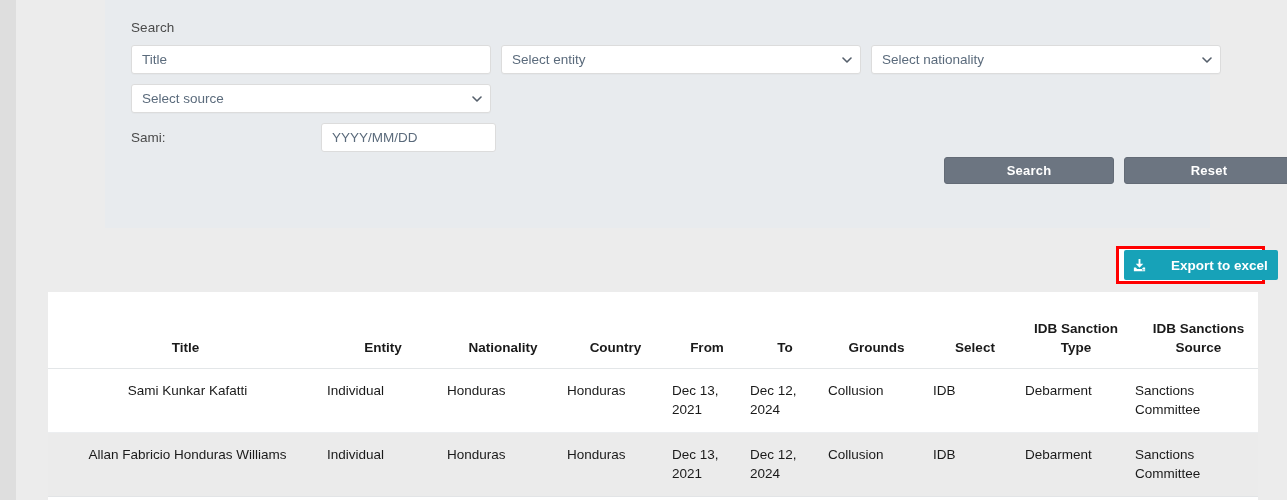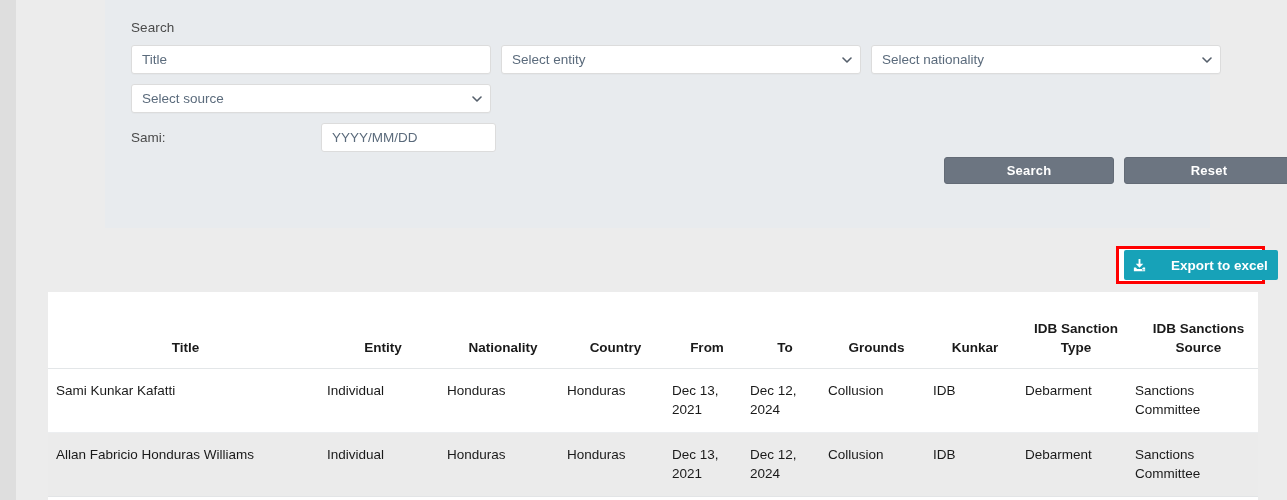--- a/index.html
+++ b/index.html
@@ -180,21 +180,21 @@
     line-height: 1.42;
   }
   thead th.col-title { text-align: center; }
   tbody td {
     text-align: left;
     padding: 12px 4px;
     vertical-align: top;
     line-height: 1.45;
     border-bottom: 1px solid #eceef0;
   }
-  tbody td.col-title { text-align: left; padding-left: 8px; }
+  tbody td.col-title { text-align: center; padding-left: 8px; }
   tbody tr.alt { background: #ebebeb; }
   tbody tr.alt td { border-bottom: 1px solid #e2e4e6; }
 
   .c-title      { width: 275px; }
   .c-entity     { width: 120px; }
   .c-nationality{ width: 120px; }
   .c-country    { width: 105px; }
   .c-from       { width: 78px; }
   .c-to         { width: 78px; }
   .c-grounds    { width: 105px; }
@@ -282,21 +282,21 @@
     <table>
       <thead>
         <tr>
           <th class="c-title col-title">Title</th>
           <th class="c-entity">Entity</th>
           <th class="c-nationality">Nationality</th>
           <th class="c-country">Country</th>
           <th class="c-from">From</th>
           <th class="c-to">To</th>
           <th class="c-grounds">Grounds</th>
-          <th class="c-source">Kunkar</th>
+          <th class="c-source">Select</th>
           <th class="c-sanctiontype">IDB Sanction Type</th>
           <th class="c-sanctionsource">IDB Sanctions Source</th>
 
         </tr>
       </thead>
       <tbody id="table-body">
           <tr>
             <td class="c-title col-title">Sami Kunkar Kafatti</td>
             <td class="c-entity">Individual</td>
             <td class="c-nationality">Honduras</td>

